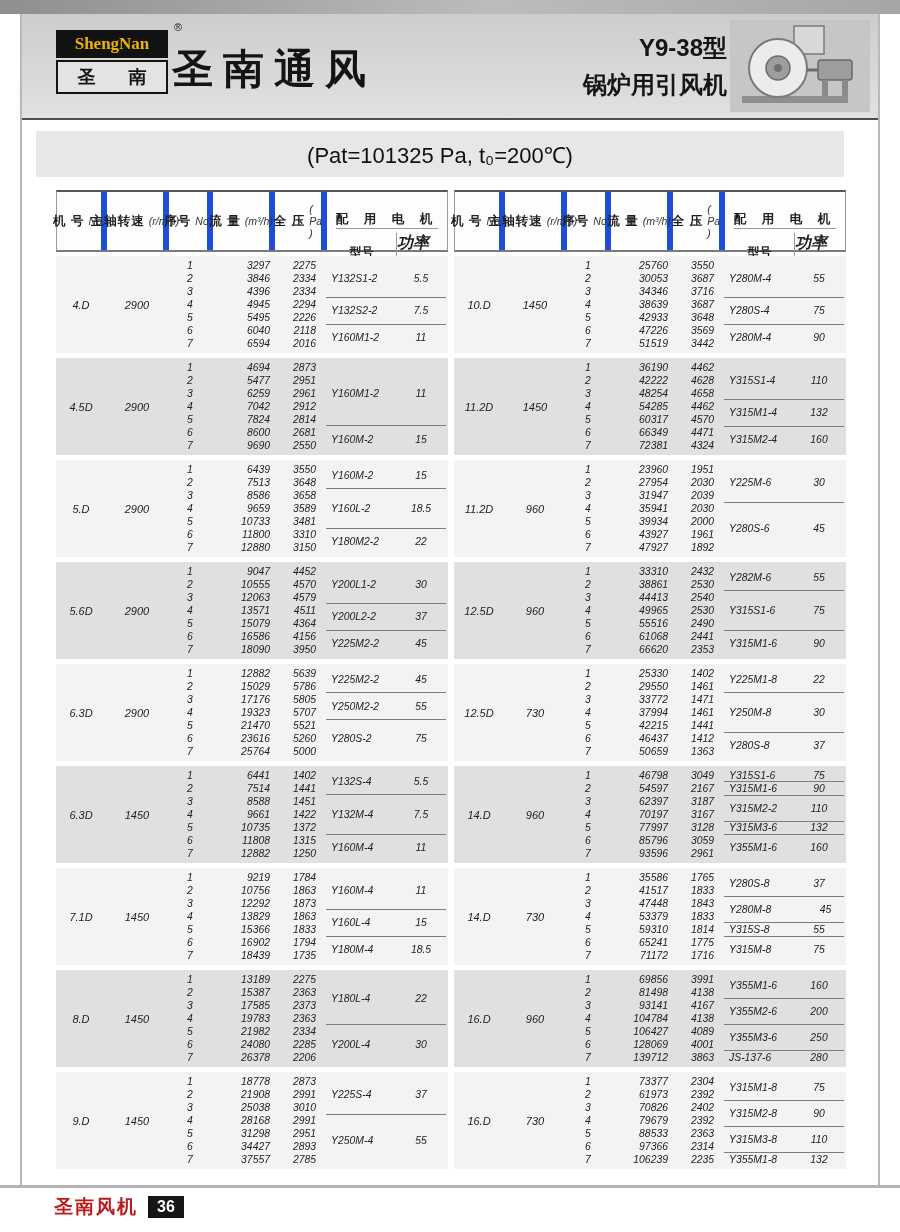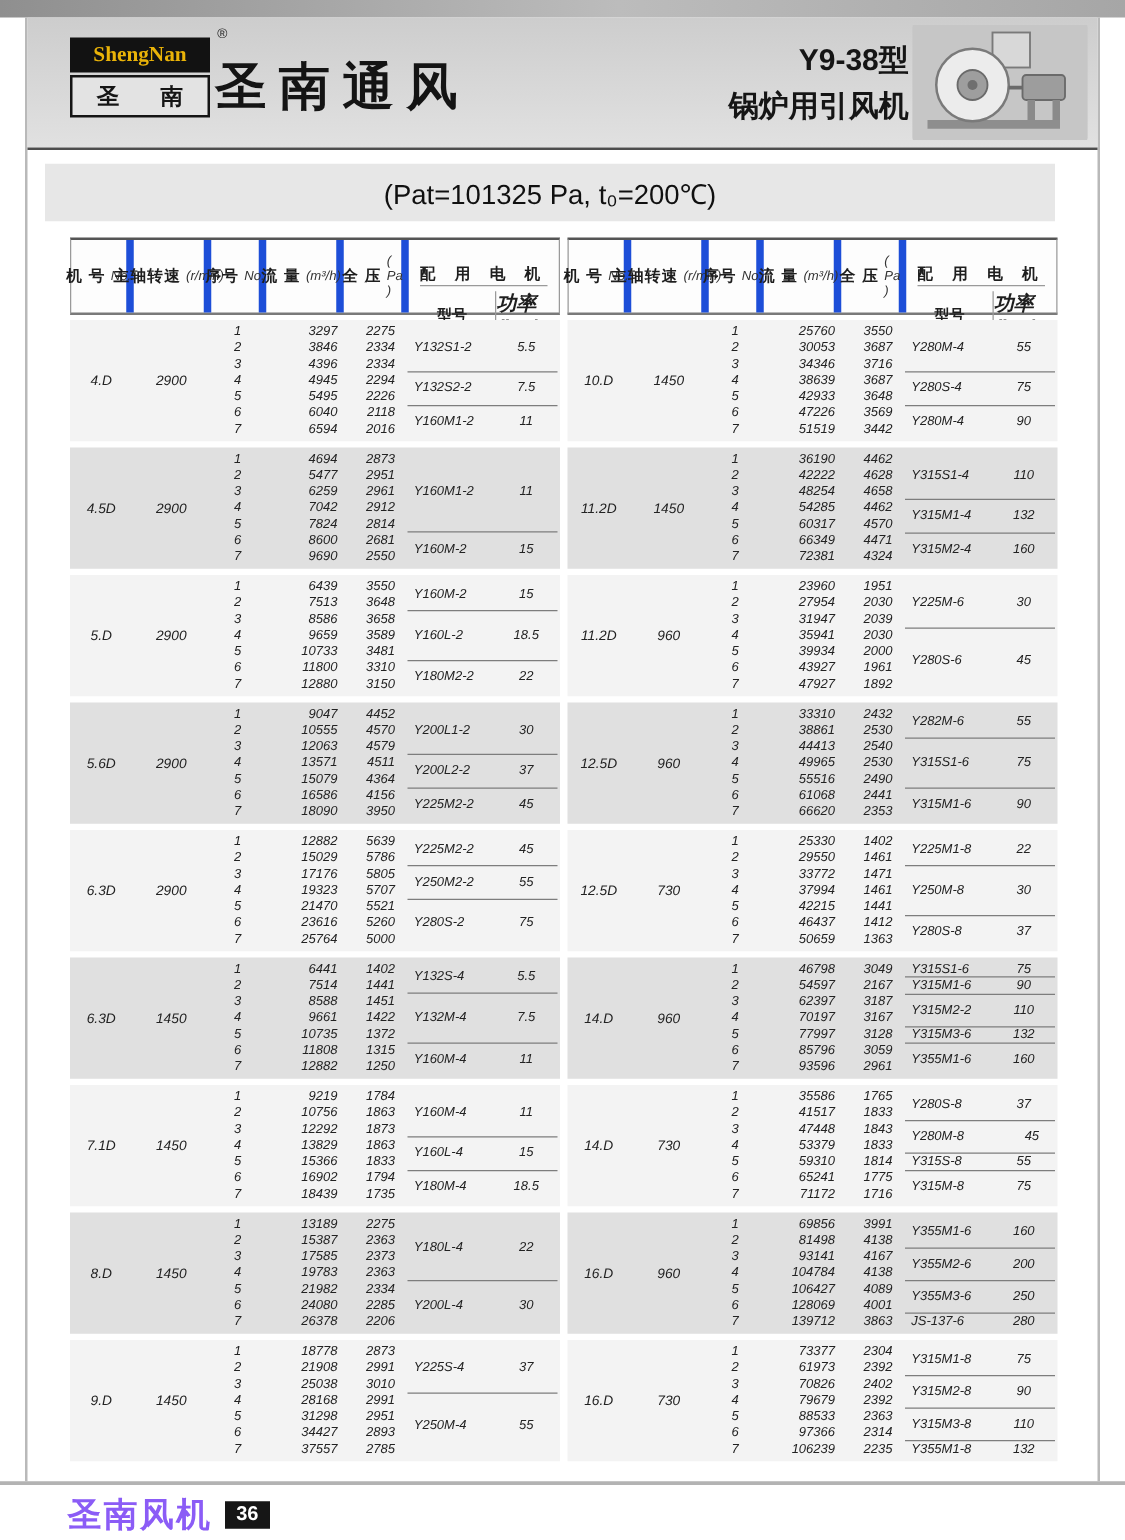--- a/index.html
+++ b/index.html
@@ -75,21 +75,21 @@
   .drow .pres { width:52px; text-align:right; padding-right:10px; }
   .col.motors { flex:1; display:flex; flex-direction:column; padding-right:2px; }
   .mgroup { display:flex; align-items:center; min-height:0; }
   .mgroup + .mgroup { border-top:1px solid #7d7d7d; }
   .mmodel { width:70px; padding-left:5px; font-size:10.4px; font-style:italic; color:#222; white-space:nowrap; }
   .mpower { flex:1; text-align:center; font-size:10.4px; font-style:italic; color:#222; }
 
   
   .footer-rule { position:absolute; top:1185px; left:0; width:900px; height:3px; background:#b3b3b3; }
   .footer { position:absolute; top:1194px; left:54px; display:flex; align-items:center; gap:10px; }
-  .footer-brand { font-size:27px; font-weight:bold; color:#8b5cf6; letter-spacing:2px; }
+  .footer-brand { font-size:19px; font-weight:bold; color:#b91c1c; letter-spacing:2px; }
   .page-num { background:#161616; color:#fff; font-size:16px; font-weight:bold; padding:2px 9px; }
 </style>
 </head>
 <body>
 
 <div class="page">
   <div class="top-strip"></div>
   <div class="edge edge-left"></div>
   <div class="edge edge-right"></div>
 

